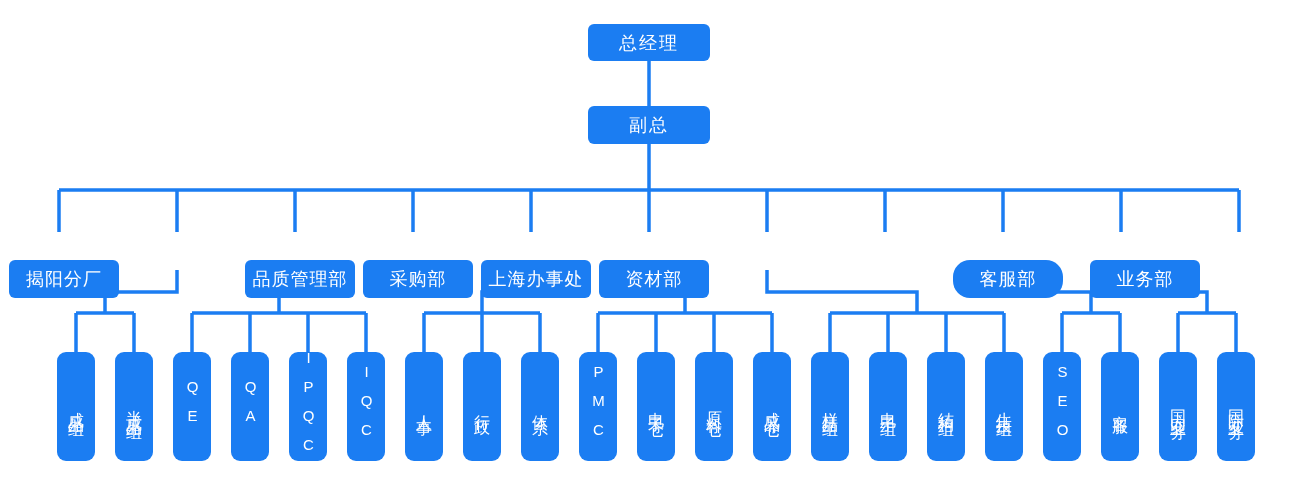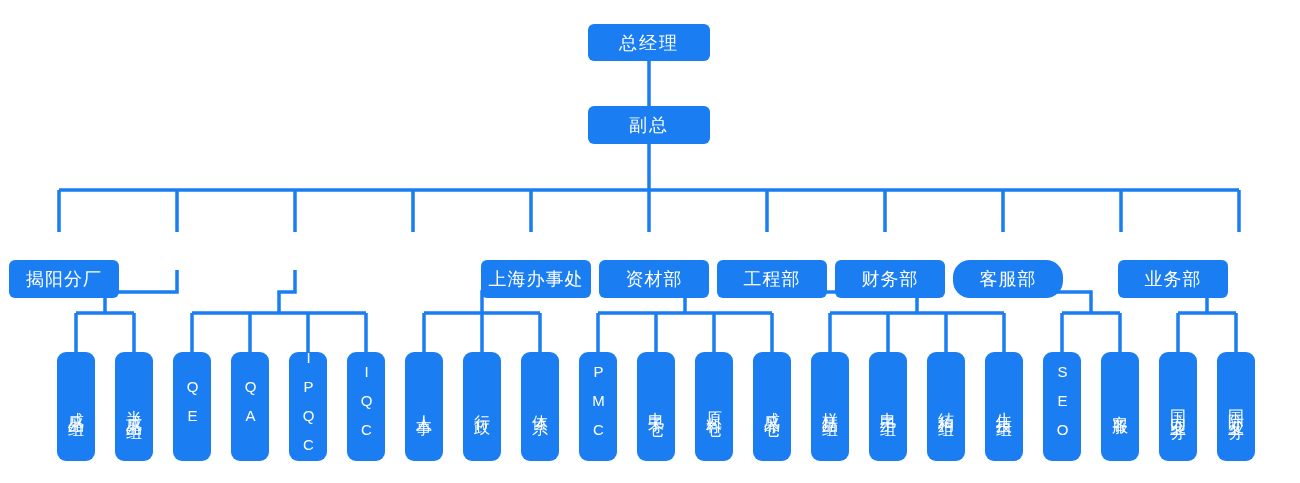--- a/index.html
+++ b/index.html
@@ -67,26 +67,26 @@
     <path d="M649 270 V292 H685 V313 M598 313 H772 M598 313 V352 M656 313 V352 M714 313 V352 M772 313 V352"></path>
     <path d="M767 270 V292 H917 V313 M830 313 H1004 M830 313 V352 M888 313 V352 M946 313 V352 M1004 313 V352"></path>
     <path d="M1003 270 V292 H1091 V313 M1062 313 H1120 M1062 313 V352 M1120 313 V352"></path>
     <path d="M1121 270 V292 H1207 V313 M1178 313 H1236 M1178 313 V352 M1236 313 V352"></path>
   </svg>
 
   <div class="node lvl-top" style="left:588px; top:24px;">总经理</div>
   <div class="node lvl-top" style="left:588px; top:106px; height:38px;">副总</div>
 
   <div class="node dept" style="left:9px;">揭阳分厂</div>
+  <div class="node dept" style="left:245px;">品质管理部</div>
+  <div class="node dept" style="left:363px;">采购部</div>
   <div class="node dept" style="left:481px;">上海办事处</div>
   <div class="node dept" style="left:599px;">资材部</div>
-  <div class="node dept" style="left:717px;">工程部</div>
-  <div class="node dept" style="left:835px;">财务部</div>
   <div class="node dept" style="left:953px;border-radius:17px;">客服部</div>
-  <div class="node dept" style="left:1118px;text-align:center;">业务部</div>
+  <div class="node dept" style="left:1090px;text-align:center;">业务部</div>
 
   <div class="node leaf" style="left:57px;">成品组</div>
   <div class="node leaf" style="left:115px;">半成品组</div>
   <div class="node leaf latin" style="left:173px;">QE</div>
   <div class="node leaf latin" style="left:231px;">QA</div>
   <div class="node leaf latin" style="left:289px;">IPQC</div>
   <div class="node leaf latin" style="left:347px;">IQC</div>
   <div class="node leaf" style="left:405px;">人事</div>
   <div class="node leaf" style="left:463px;">行政</div>
   <div class="node leaf" style="left:521px;">体系</div>

